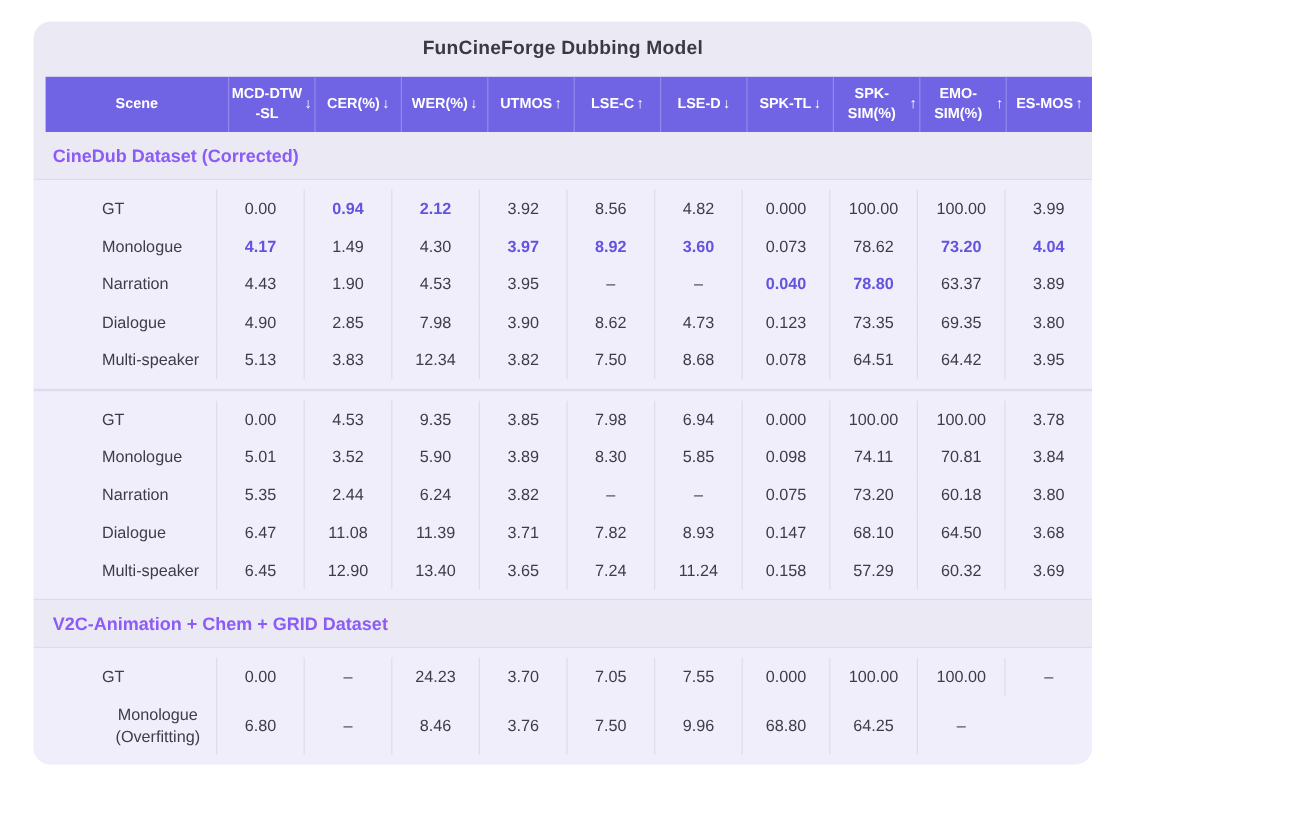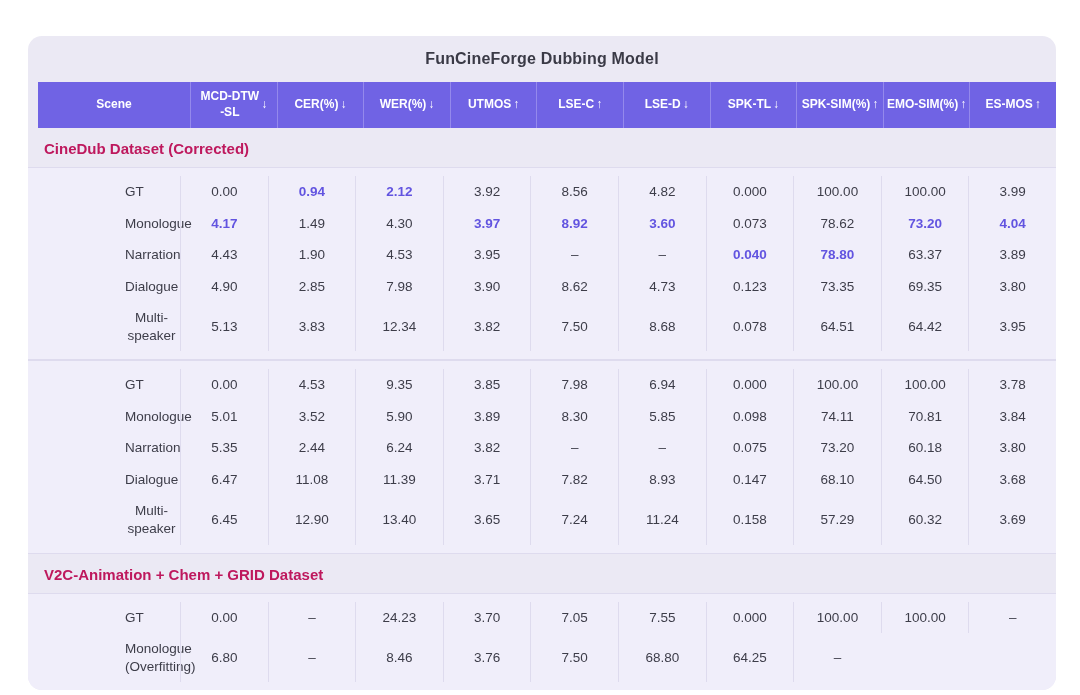--- a/index.html
+++ b/index.html
@@ -15,24 +15,24 @@
   }
   * { box-sizing: border-box; }
   html, body {
     margin: 0; padding: 0;
     width: 1080px; height: 695px;
     background: #ffffff;
     font-family: "Liberation Sans", sans-serif;
   }
   .page { width: 1080px; height: 695px; }
   .card {
-    width: 1028px;
+    width: 882px;
     margin: 0 28px;
     position: relative;
-    top: 36px;
+    top: 18px;
     background: var(--card-bg);
     border-radius: 14px;
     overflow: hidden;
   }
   .card-title {
     height: 46px;
     display: flex; align-items: center; justify-content: center;
     font-size: 16px; font-weight: bold;
     color: var(--title-text);
     letter-spacing: 0.2px;
@@ -50,21 +50,21 @@
     color: var(--header-text);
     font-size: 12px; font-weight: bold;
     text-align: center; line-height: 1.3;
     border-left: 1px solid var(--header-divider);
   }
   .hcell:first-child { border-left: none; }
   .hcell .arrow { font-size: 12px; font-weight: bold; }
   .section-title {
     padding: 12px 16px 10px 16px;
     font-size: 15px; font-weight: bold;
-    color: #be185d;
+    color: #8b5cf6;
   }
   .data-block {
     background: var(--block-bg);
     border-top: 1px solid var(--divider);
     border-bottom: 1px solid var(--divider);
     padding: 8px 0;
   }
   .data-block:last-child { border-bottom: none; }
   .dcell {
     display: flex; align-items: center; justify-content: center;
@@ -72,21 +72,20 @@
     font-size: 13.5px;
     color: var(--text-dark);
     border-left: 1px solid var(--divider);
     text-align: center;
     line-height: 1.3;
   }
   .scene-cell {
     justify-content: flex-start;
     padding-left: 57px;
     border-left: none;
-    margin-left: 40px;
   }
   .dcell.best { color: var(--highlight); font-weight: bold; }
 </style>
 </head>
 <body>
 
 <div class="page">
   <div class="card">
     <div class="card-title">FunCineForge Dubbing Model</div>
     <div class="grid header-row" id="header-row">
@@ -285,20 +284,21 @@
             <div class="dcell">100.00</div>
             <div class="dcell">–</div>
           </div>
           <div class="grid drow">
             <div class="dcell scene-cell" style="display: block; padding: 7px 2px 7px 57px;">Monologue<br>(Overfitting)</div>
             <div class="dcell">6.80</div>
             <div class="dcell">–</div>
             <div class="dcell">8.46</div>
             <div class="dcell">3.76</div>
             <div class="dcell">7.50</div>
+            <div class="dcell">9.96</div>
             <div class="dcell">68.80</div>
             <div class="dcell">64.25</div>
             <div class="dcell">–</div>
           </div>
         </div>
       </div>
   </div>
 </div>
 
 </body></html>

